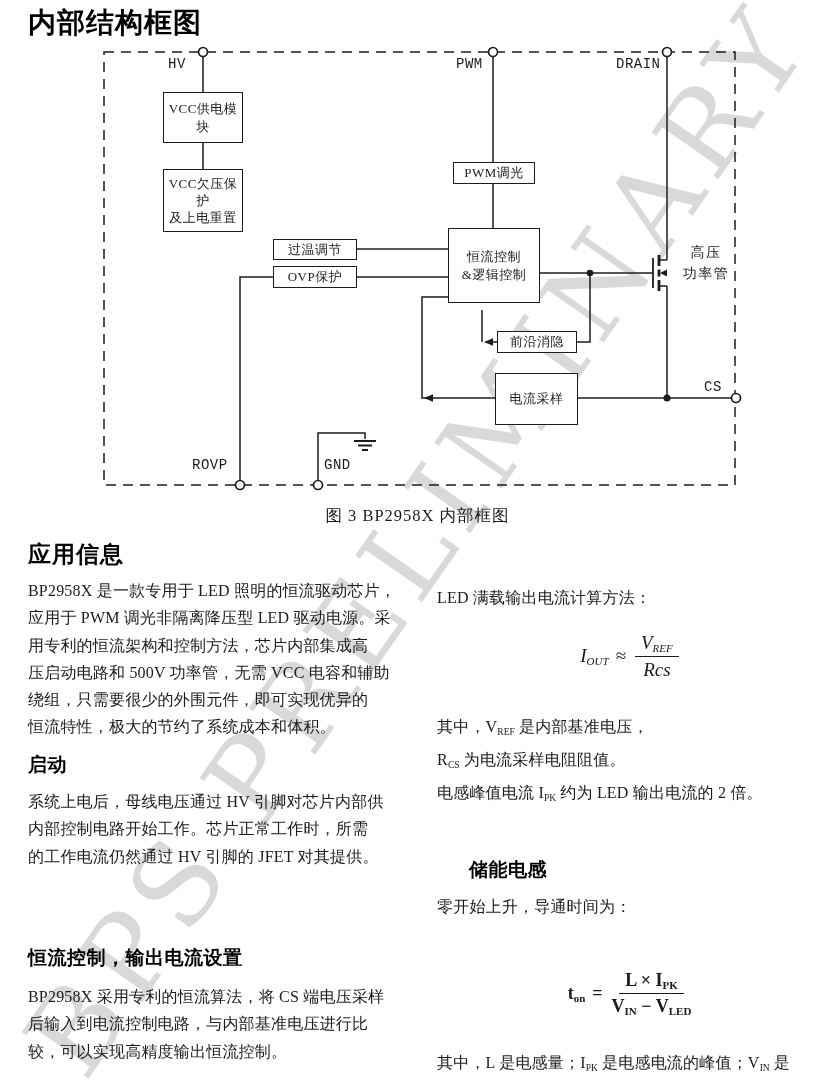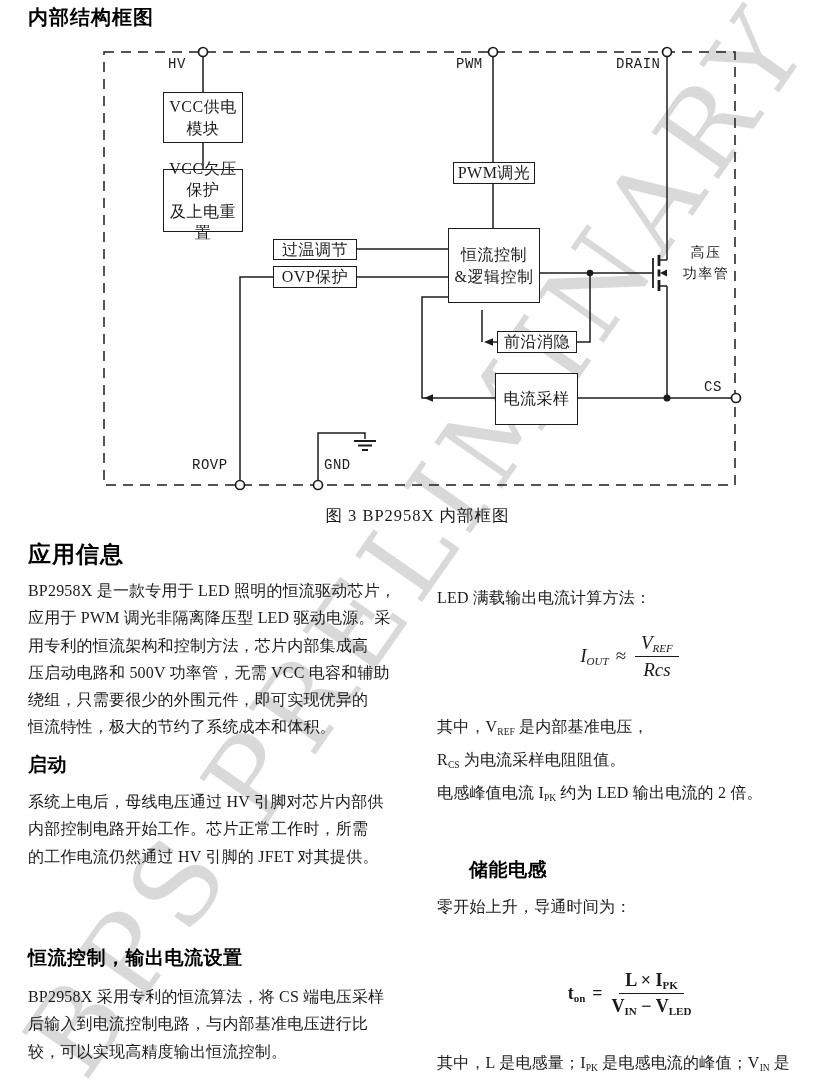--- a/index.html
+++ b/index.html
@@ -5,36 +5,36 @@
   html,body{margin:0;padding:0;background:#fff;}
   .page{position:relative;width:835px;height:1080px;background:#ffffff;overflow:hidden;
         font-family:"Liberation Serif","DejaVu Serif",serif;color:#1b1b1b;}
   
   .wm{position:absolute;left:50%;top:540px;transform:translate(-50%,-50%) rotate(-55deg);
       font-family:"DejaVu Serif",serif;font-size:112px;letter-spacing:10px;
       color:rgba(0,0,0,0.15);white-space:nowrap;z-index:0;}
   
   .h-main{position:absolute;font-family:"Liberation Sans","DejaVu Sans",sans-serif;
           font-weight:700;color:#000;z-index:1;letter-spacing:1px;}
-  #title-block{left:28px;top:4px;font-size:20px;}
+  #title-block{left:28px;top:4px;font-size:28px;}
   #title-app{left:28px;top:539px;font-size:23px;}
   .h-sub{position:absolute;font-family:"Liberation Sans","DejaVu Sans",sans-serif;
          font-weight:700;color:#000;font-size:19px;z-index:1;letter-spacing:0.5px;}
   
   .tblock{position:absolute;z-index:1;}
   .tline{font-size:16px;line-height:27.3px;white-space:nowrap;letter-spacing:0.2px;}
   sub{font-size:9.5px;vertical-align:-3px;letter-spacing:0;}
   .caption{position:absolute;left:0;top:505px;width:835px;text-align:center;
            font-size:16.5px;z-index:1;letter-spacing:1px;}
   
   .diagram{position:absolute;left:100px;top:45px;width:645px;height:455px;z-index:1;}
   .diagram svg{position:absolute;left:0;top:0;}
   .dbox{position:absolute;box-sizing:border-box;border:1.5px solid #1c1c1c;background:#fff;
         display:flex;flex-direction:column;align-items:center;justify-content:center;
-        font-size:16px;line-height:1.32;text-align:center;letter-spacing:0.5px;}
+        font-size:13px;line-height:1.32;text-align:center;letter-spacing:0.5px;}
   .pin{position:absolute;font-family:"Liberation Mono","DejaVu Sans Mono",monospace;
        font-size:14px;color:#1b1b1b;letter-spacing:0.5px;}
   .moslabel{position:absolute;font-size:14px;line-height:1.5;text-align:center;letter-spacing:1.5px;}
   
   .formula{position:absolute;z-index:1;display:flex;justify-content:center;align-items:center;}
   .f1{left:437px;top:620px;width:385px;height:72px;font-size:19px;font-style:italic;}
   .f2{left:437px;top:953px;width:385px;height:80px;font-size:18px;font-weight:700;font-style:normal;}
   .frac{display:inline-flex;flex-direction:column;align-items:center;margin-left:9px;}
   .fnum{border-bottom:1.6px solid #1b1b1b;padding:0 6px 2px;}
   .fden{padding-top:2px;}

